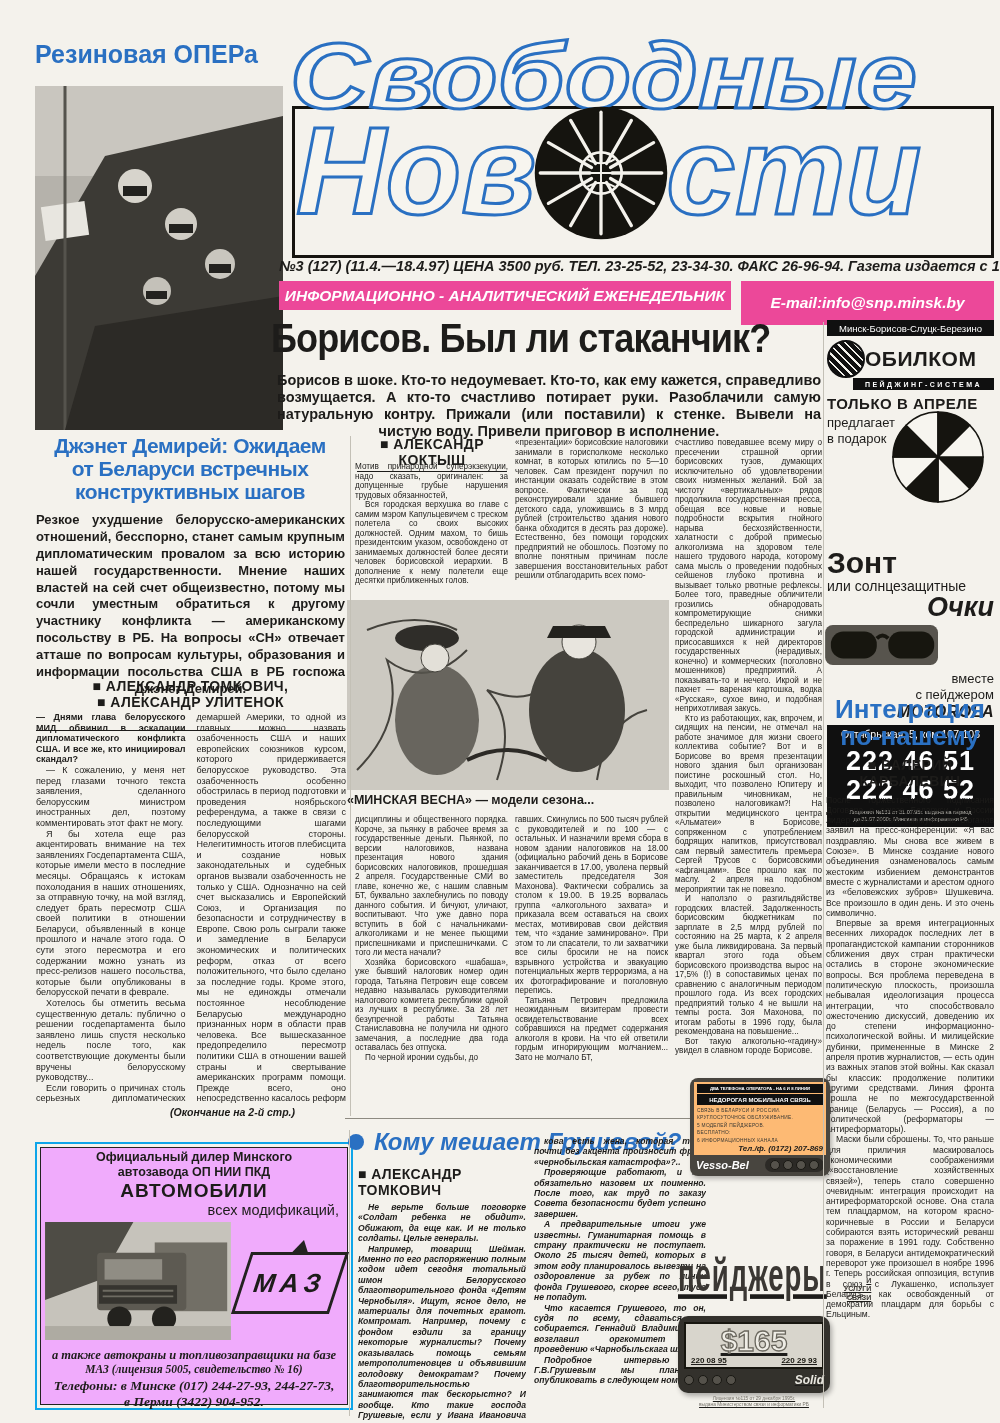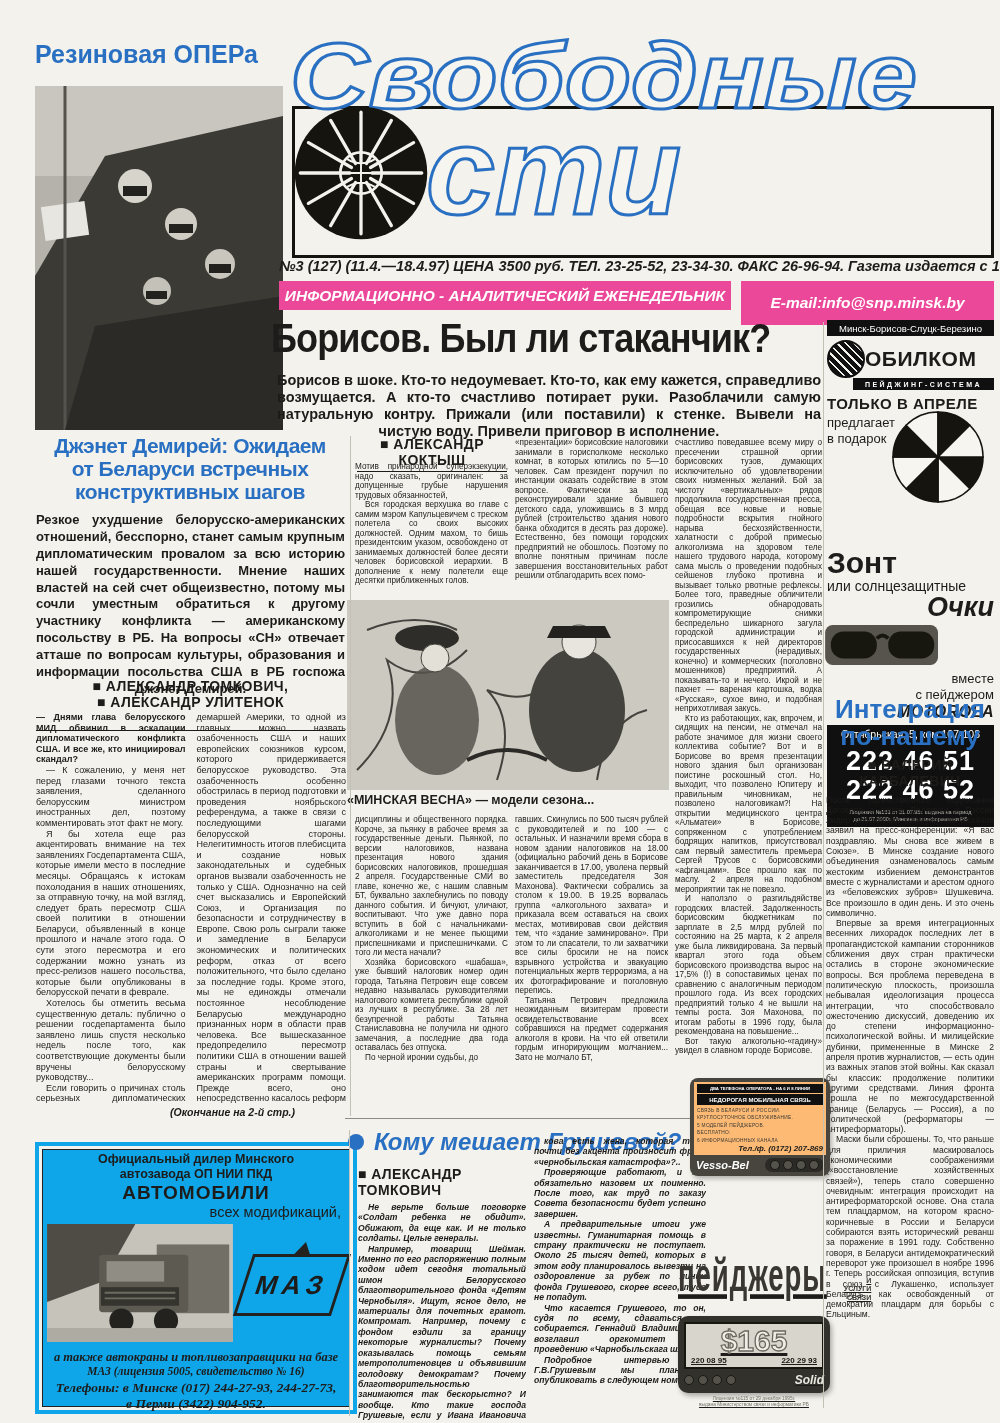--- a/index.html
+++ b/index.html
@@ -37,22 +37,22 @@
     display:flex;align-items:center;justify-content:center;}
   .phones{background:#101010;color:#fff;font-weight:bold;font-size:27px;line-height:1.08;
     text-align:center;letter-spacing:1px;}
   .tinylic{font-size:5.5px;color:#bdbbb4;line-height:1.2;text-align:center;}
   .int-head{font-weight:bold;font-size:26px;line-height:1.05;text-align:center;}
   
   .grush-head{font-weight:bold;font-style:italic;font-size:24px;white-space:nowrap;}
   .grush-col{font-size:8.6px;line-height:10.4px;font-weight:bold;font-style:italic;overflow:hidden;}
   .grush-col p{margin:0;text-align:justify;text-indent:10px;}
   
-  .maz-box{border:4px solid #0ea5e9;box-shadow:inset 0 0 0 3px #f4f2ec, inset 0 0 0 4px #232220;
-    background:#0ea5e9;}
+  .maz-box{border:2px solid #0ea5e9;box-shadow:inset 0 0 0 3px #f4f2ec, inset 0 0 0 4px #232220;
+    background:#f0abfc;}
   .maz-serif{font-family:"Liberation Serif",serif;font-weight:bold;font-style:italic;text-align:center;}
   .maz-logo{border:3px solid #232220;transform:skewX(-18deg);display:flex;align-items:center;
     justify-content:center;font-weight:bold;letter-spacing:5px;font-size:26px;position:relative;}
   .maz-logo::before{content:"";position:absolute;top:-15px;left:50%;margin-left:-9px;
     border-left:9px solid transparent;border-right:9px solid transparent;border-bottom:14px solid #232220;}
   .vline{background:#c3c0b6;width:1px;}
   .hline{background:#8d8a81;height:1px;}
   
   .vb-body{background:#48453f;border-radius:8px;padding:4px;box-shadow:2px 3px 4px rgba(0,0,0,.25);}
   .vb-screen{background:#fdba74;padding:2px 3px;}
@@ -97,20 +97,21 @@
         <rect x="174" y="178" width="22" height="9" fill="#23221f"></rect>
       <circle cx="122" cy="205" r="14" fill="#c4c1b9"></circle>
         <rect x="111" y="205" width="21" height="8" fill="#23221f"></rect>
       <path d="M60,240 L248,210 L248,344 L30,344 Z" fill="#2c2a26"></path>
     </svg>
   </div>
 
   <div class="abs mast-frame" style="left:292px;top:106px;width:696px;height:146px;"></div>
   <div class="abs outline-word" style="left:290px;top:30px;font-size:92px;transform:scaleX(1.18);transform-origin:left top;">Свободные</div>
   <div class="abs" style="left:296px;top:100px;display:flex;align-items:center;">
+    <span class="outline-word" style="font-size:124px;">Нов</span>
     <span style="display:inline-block;width:138px;height:138px;margin:4px -4px 0 -4px;">
       <svg width="138" height="138" viewBox="0 0 100 100">
         <circle cx="50" cy="50" r="48" fill="#15140f"></circle>
         <g stroke="#f4f2ec" stroke-width="2.4" stroke-linecap="round">
           <line x1="58" y1="50" x2="94" y2="50"></line>
             <line x1="56.9" y1="54" x2="88.1" y2="72"></line>
           <line x1="54" y1="56.9" x2="72" y2="88.1"></line>
             <line x1="50" y1="58" x2="50" y2="94"></line>
           <line x1="46" y1="56.9" x2="28" y2="88.1"></line>
             <line x1="43.1" y1="54" x2="11.9" y2="72"></line>

